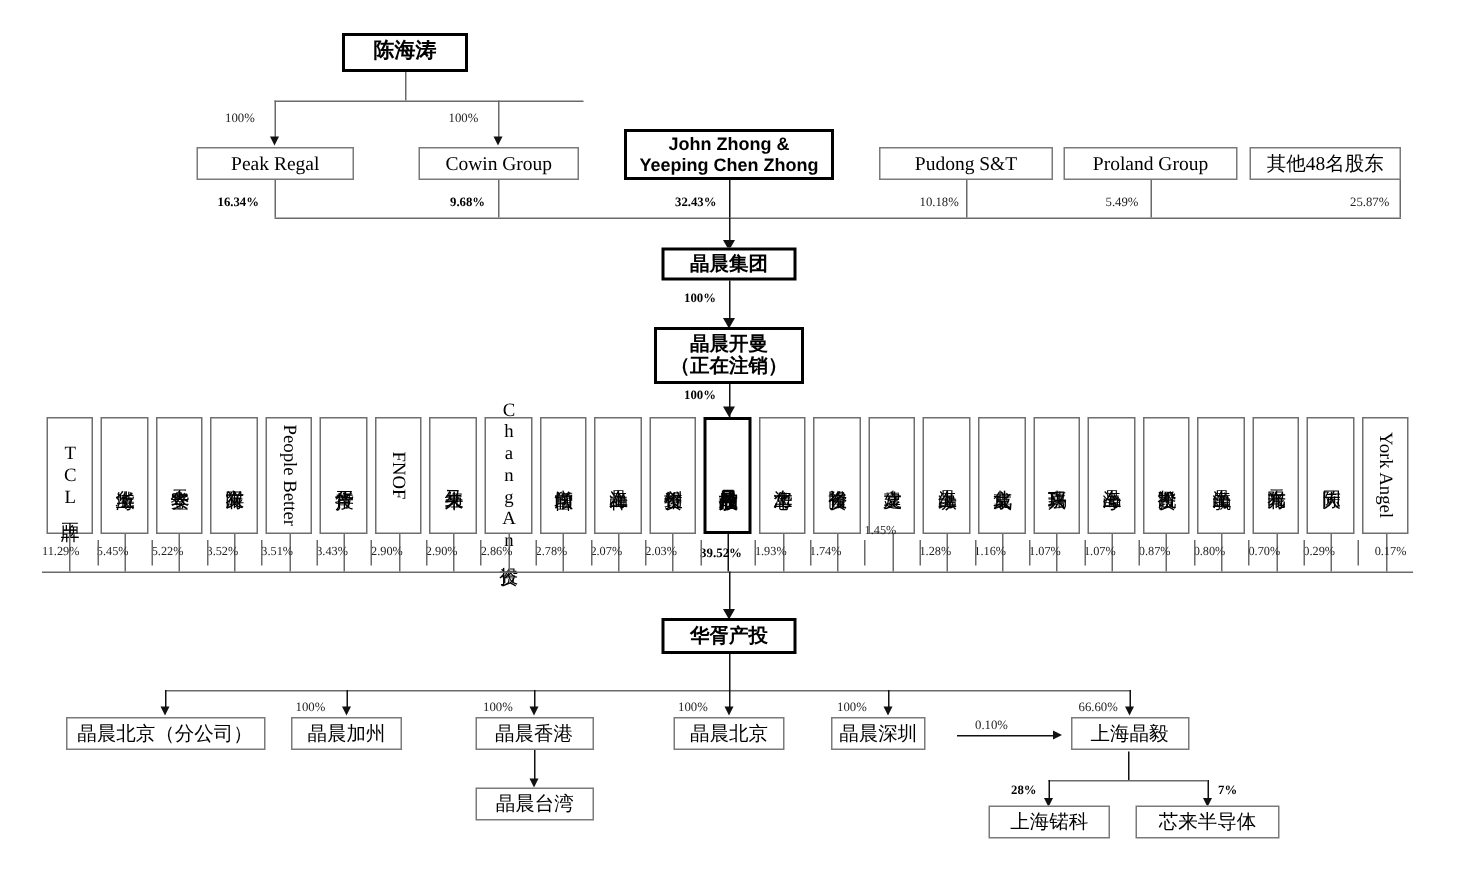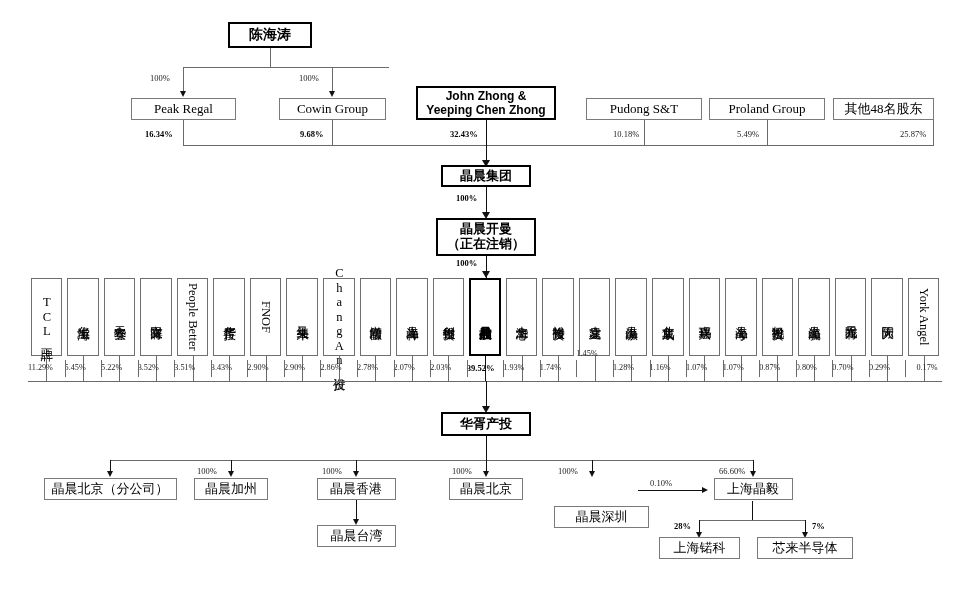--- a/index.html
+++ b/index.html
@@ -317,21 +317,21 @@
       </div>
       <div class="box" style="left: 194px; top: 478px; width: 74px; height: 22px; justify-content: center;">
         <span>晶晨加州</span>
       </div>
       <div class="box" style="left: 316.5px; top: 478px; width: 79px; height: 22px;">
         <span>晶晨香港</span>
       </div>
       <div class="box" style="left: 449px; top: 478px; width: 74px; height: 22px;">
         <span>晶晨北京</span>
       </div>
-      <div class="box" style="left: 554px; top: 506px; width: 95px; height: 22px; text-align: right;">
+      <div class="box" style="left: 554px; top: 478px; width: 63px; height: 22px; text-align: right;">
         <span>晶晨深圳</span>
       </div>
       <div class="box" style="left: 713.5px; top: 478px; width: 79px; height: 22px;">
         <span>上海晶毅</span>
       </div>
     </div>
 
   <div class="vl k" style="left:356px;top:500px;height:20px;"></div>
   <div class="arw sm" style="left:353px;top:519px;"></div>
   <div class="box" style="left:317px;top:525px;width:79px;height:22px;">

